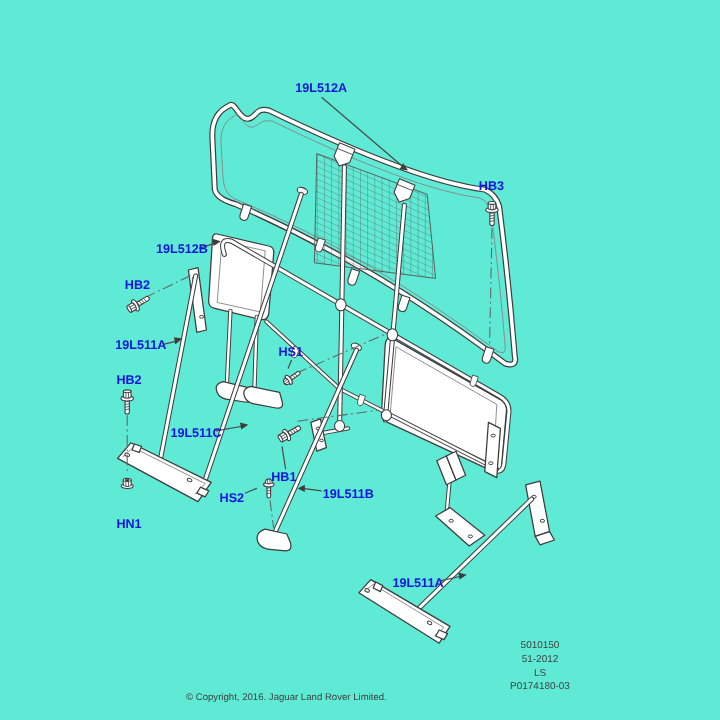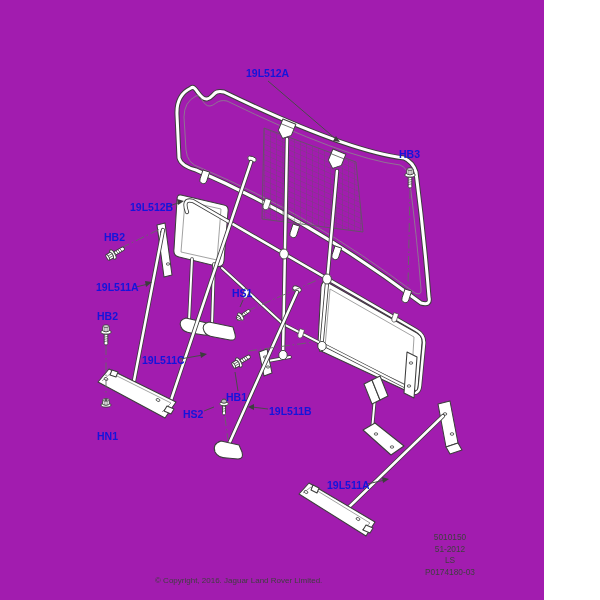--- a/index.html
+++ b/index.html
@@ -1,16 +1,16 @@
 <!DOCTYPE html>
 <html><head>
 <meta charset="utf-8">
 <style>
   html,body{margin:0;padding:0;background:#fff;}
-  #stage{position:relative;width:544px;height:600px;background:#a21caf;overflow:hidden;
+  #stage{position:relative;width:600px;height:600px;background:#5eead4;overflow:hidden;
          font-family:"Liberation Sans", sans-serif;}
   svg{display:block;}
   .fo{stroke:#3d3d3d;stroke-width:5;fill:none;stroke-linecap:round;stroke-linejoin:round;}
   .fw{stroke:#ffffff;stroke-width:3;fill:none;stroke-linecap:round;stroke-linejoin:round;}
   .to{stroke:#3d3d3d;stroke-width:4.2;fill:none;stroke-linecap:round;stroke-linejoin:round;}
   .tw{stroke:#ffffff;stroke-width:2.5;fill:none;stroke-linecap:round;stroke-linejoin:round;}
   .lo{stroke:#3d3d3d;stroke-width:3.6;fill:none;stroke-linecap:round;}
   .lw{stroke:#ffffff;stroke-width:2;fill:none;stroke-linecap:round;}
   .thin{stroke:#8a8a8a;stroke-width:.8;fill:none;}
   .plate{fill:#fff;stroke:#3d3d3d;stroke-width:1.05;stroke-linejoin:round;}

